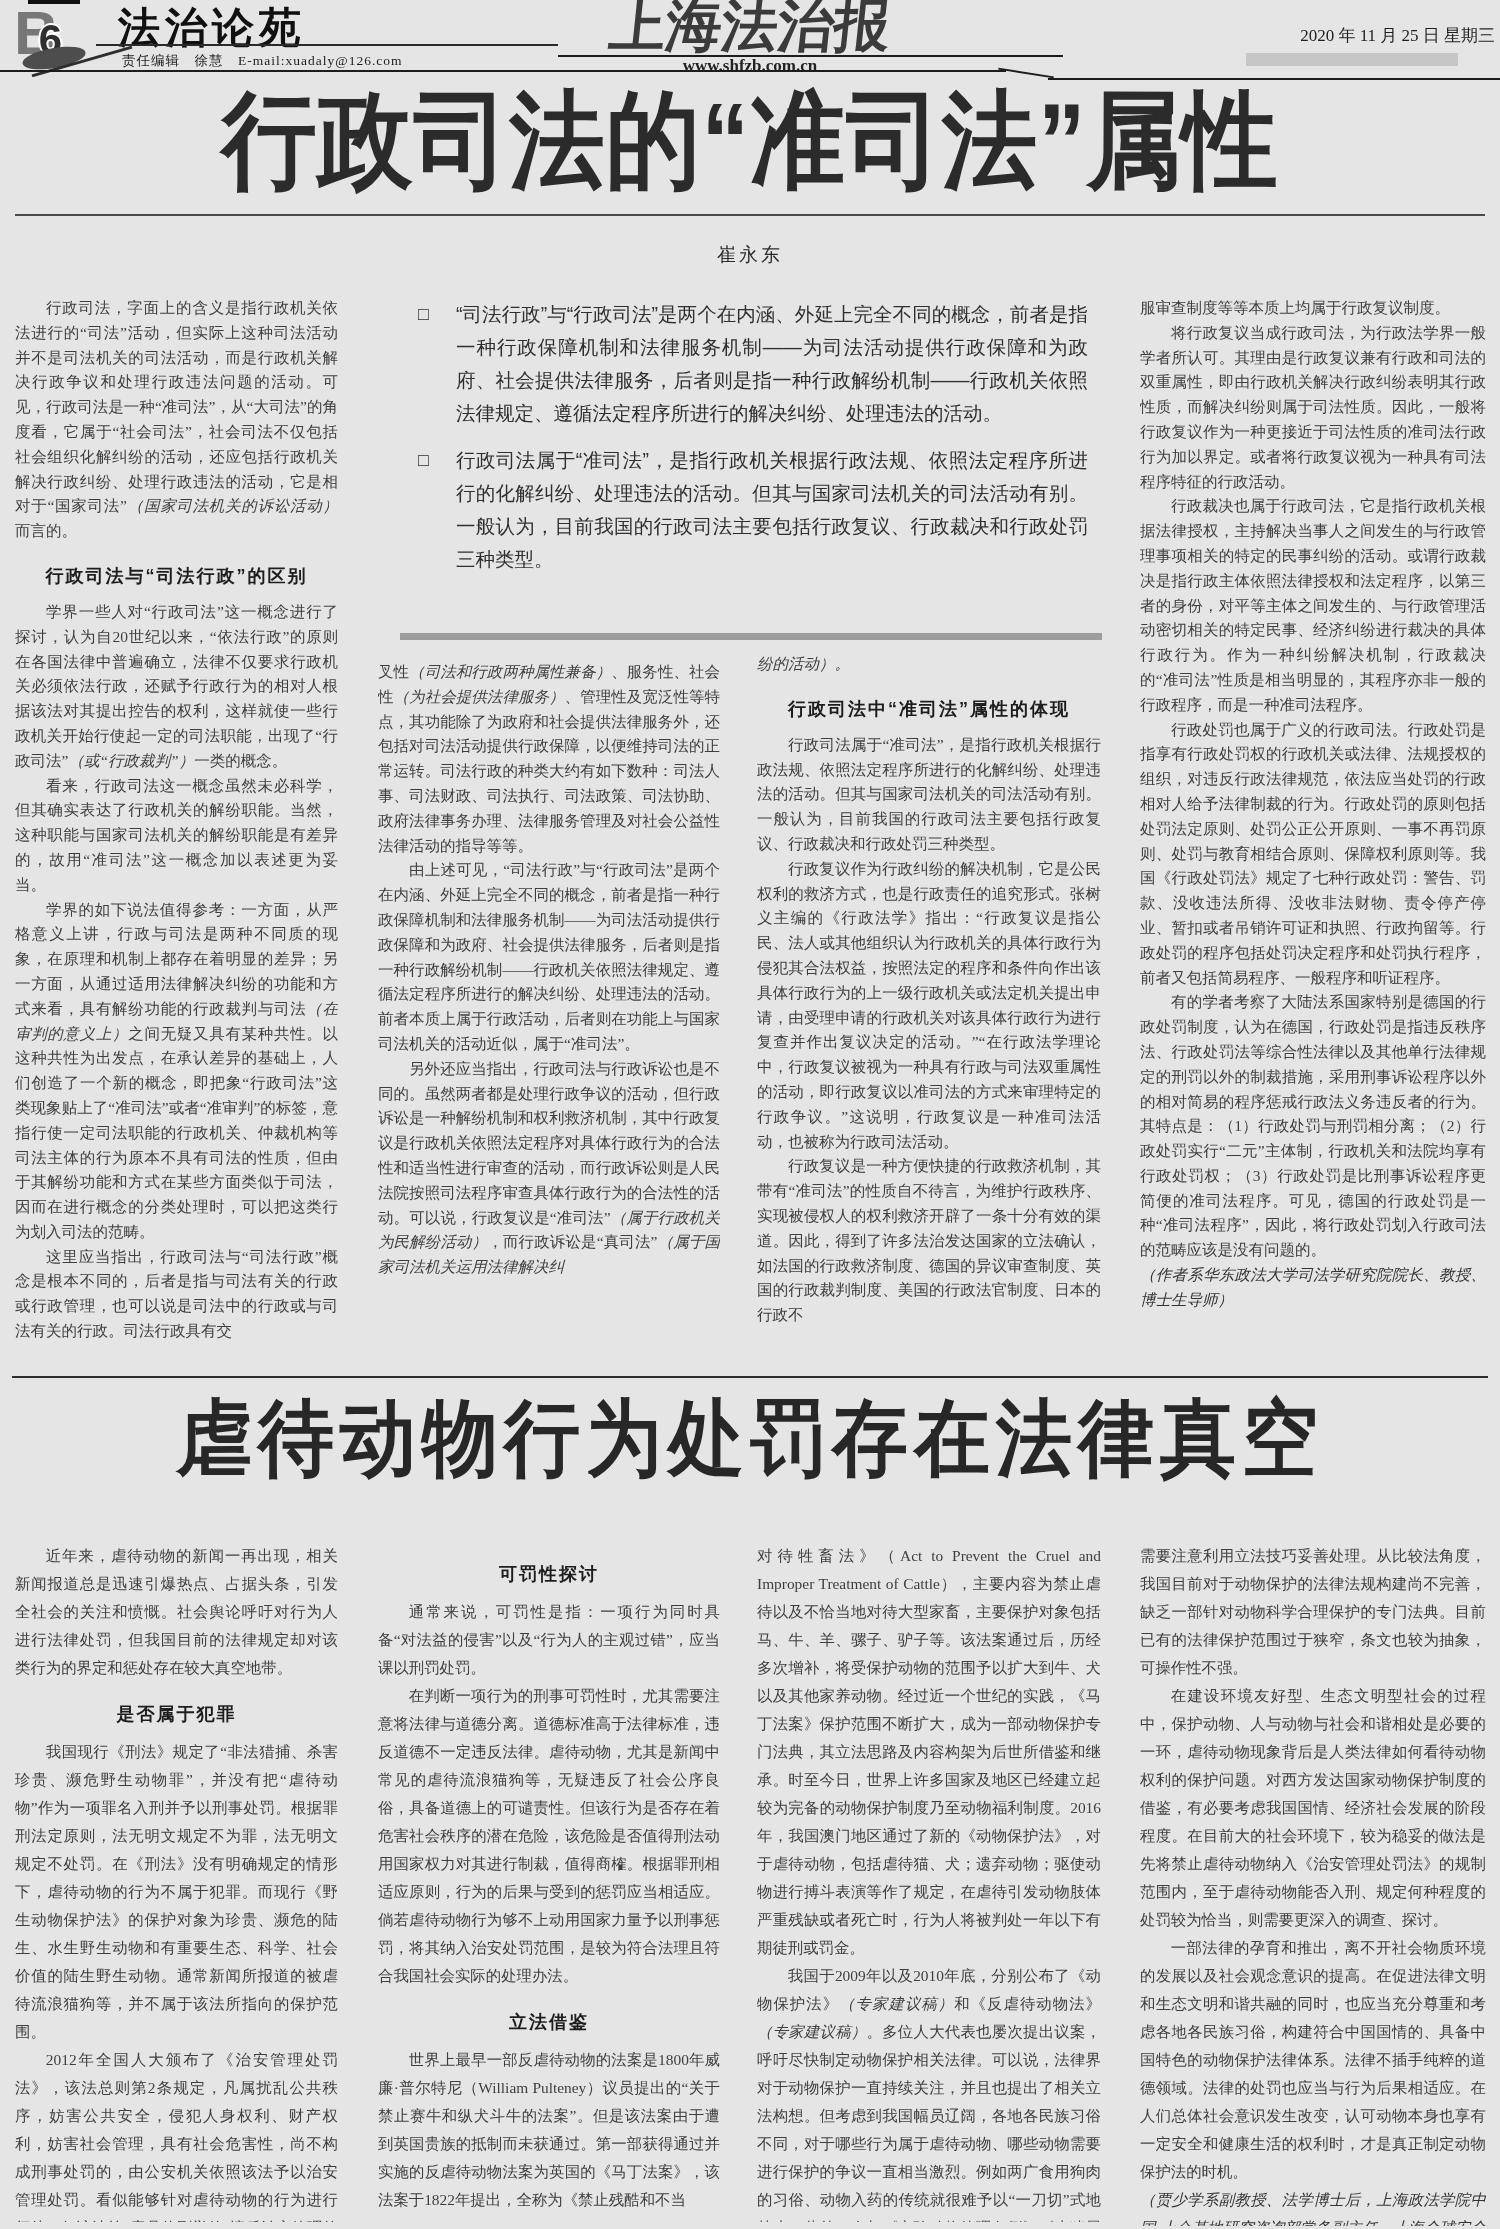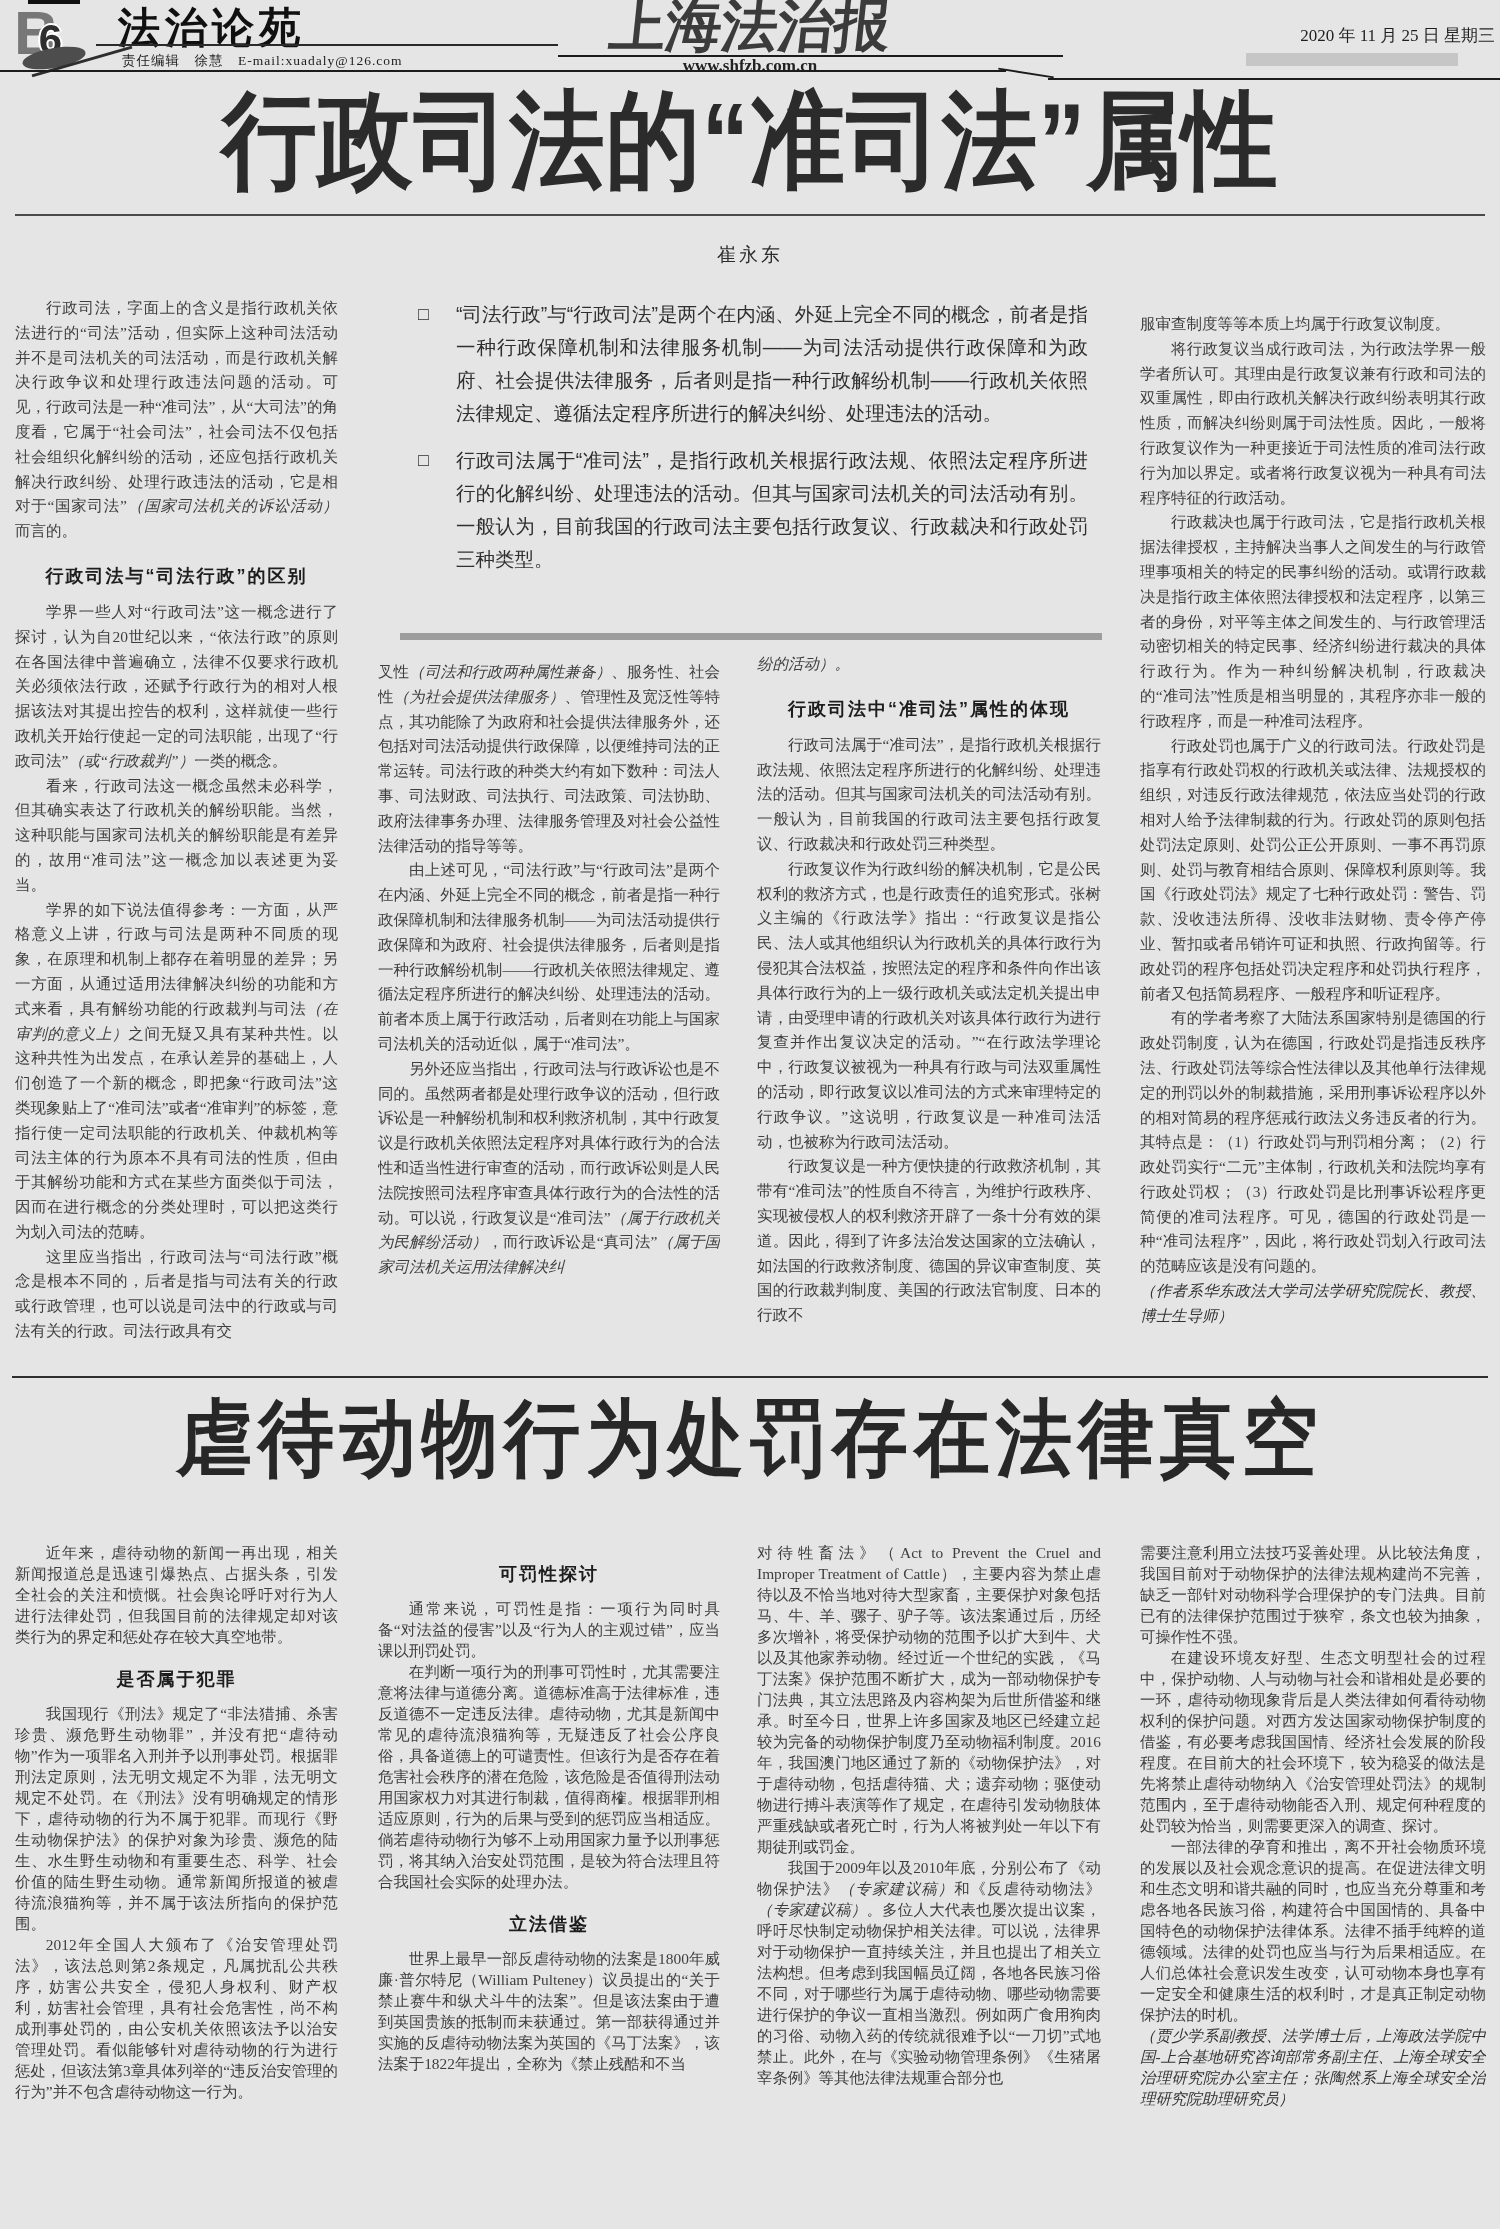--- a/index.html
+++ b/index.html
@@ -49,29 +49,29 @@
   .col h3{font-family:"Liberation Sans","DejaVu Sans",sans-serif;font-weight:700;font-size:18px;
           letter-spacing:2px;color:#1d1d1d;text-align:center;margin:20px 0 12px 0;}
   .col h3:first-child{}
   .col p.note{font-style:italic;color:#333;}
   .col i{font-style:italic;}
 
   .a1col p{font-size:15.5px;line-height:24.8px;}
   .a1c1{left:15px;top:296px;width:323px;height:1048px;}
   .a1c2{left:378px;top:660px;width:342px;height:688px;}
   .a1c3{left:757px;top:652px;width:344px;height:700px;}
-  .a1c4{left:1140px;top:312px;width:346px;height:1086px;}
+  .a1c4{left:1140px;top:296px;width:346px;height:1086px;}
 
   
   .article-sep{left:12px;top:1376px;width:1476px;height:2px;background:#2e2e2e;}
   .a2-title{left:0;top:1392px;width:1500px;text-align:center;font-family:"Liberation Sans","DejaVu Sans",sans-serif;
             font-weight:900;font-size:76px;line-height:84px;color:#272727;letter-spacing:6px;
             transform:scaleY(1.1);transform-origin:top center;}
   .a2-authors{left:0;top:1498px;width:1500px;text-align:center;font-size:20px;letter-spacing:4px;color:#2c2c2c;}
-  .a2col p{font-size:15.4px;line-height:21px;}
+  .a2col p{font-size:15.4px;line-height:28px;}
   .a2c1{left:15px;top:1542px;width:323px;height:680px;}
   .a2c2{left:378px;top:1542px;width:342px;height:680px;}
   .a2c3{left:757px;top:1542px;width:344px;height:680px;}
   .a2c4{left:1140px;top:1542px;width:346px;height:684px;}
 </style>
 </head>
 <body>
 
 <div id="page">
 

